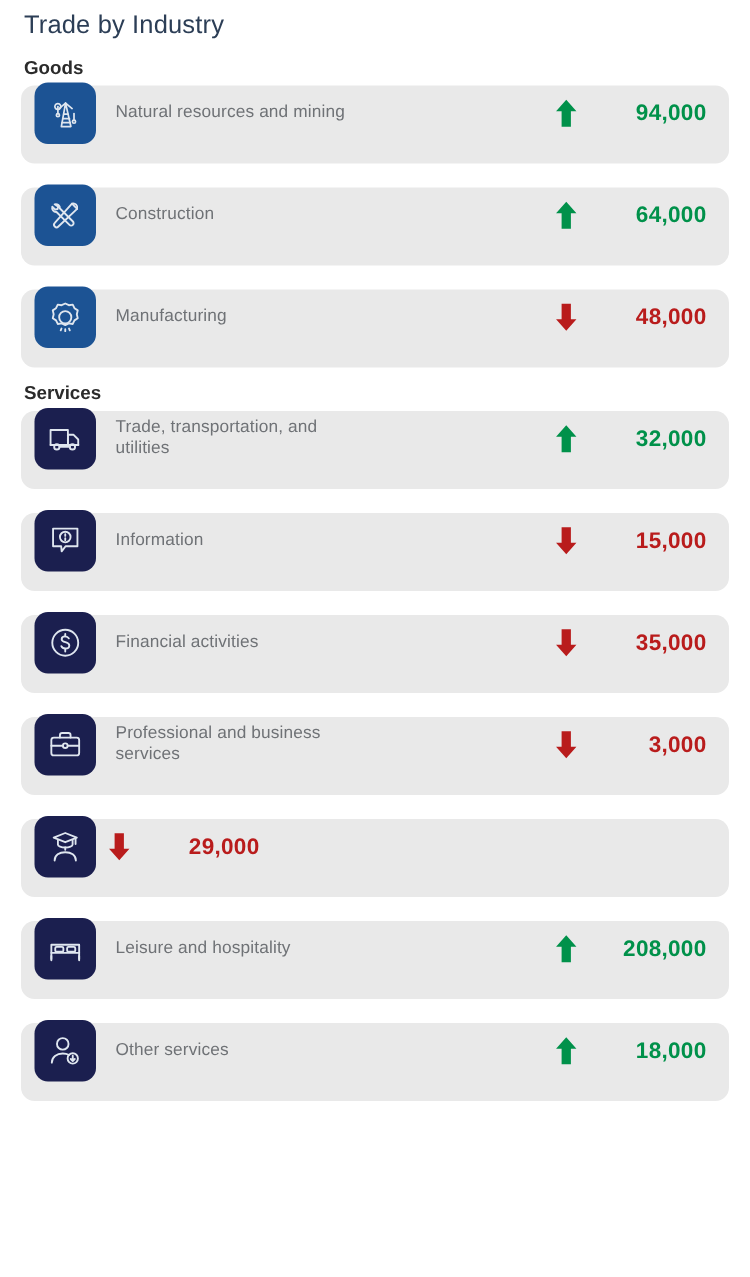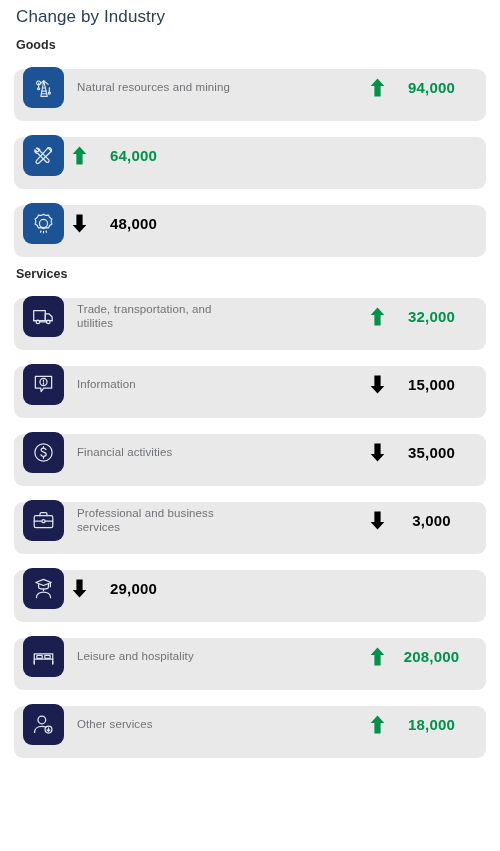--- a/index.html
+++ b/index.html
@@ -22,21 +22,21 @@
     font-weight: 400;
     color: #2c3e56;
     letter-spacing: .1px;
     padding: 6px 0 4px 2px;
     line-height: 22px;
   }
   .group-heading {
     font-size: 12.5px;
     font-weight: bold;
     color: #2b2b2b;
-    padding: 5px 0 16px 2px;
+    padding: 5px 0 4px 2px;
     line-height: 16px;
   }
   .group-heading.services { padding-top: 9px; }
 
   .rows { display: block; }
 
   .row {
     display: flex;
     align-items: center;
     background: #e9e9e9;
@@ -74,34 +74,34 @@
   .arrow {
     width: 30px;
     min-width: 30px;
     display: flex;
     align-items: center;
     justify-content: center;
   }
   .value {
     width: 84px;
     min-width: 84px;
-    text-align: center;
+    text-align: right;
     font-size: 15px;
     font-weight: bold;
     letter-spacing: .2px;
     padding-right: 5px;
   }
   .up { color: #00914a; }
-  .down { color: #000000; }
+  .down { color: #b91c1c; }
 </style>
 </head>
 <body>
 
 <div class="page">
-  <div class="page-title">Change by Industry</div>
+  <div class="page-title">Trade by Industry</div>
   <div id="groups-container">
       <div class="group-heading">Goods</div>
       <div class="rows">
         <div class="row">
           <div class="icon-tile goods">
             <svg width="25" height="25" viewBox="0 0 24 24" fill="none" stroke="#dfe6ef" stroke-width="1.1" stroke-linecap="round" stroke-linejoin="round">
               <path d="M9.5 20.5 L12.2 5.5 L15.6 20.5 Z"></path>
               <path d="M10.4 15.5 h4.3 M10 18 h5.1 M11 12.5 h2.7"></path>
               <path d="M12.2 5.5 L8.6 8.6 M12.2 5.5 L16.4 9"></path>
               <path d="M7.2 5.8 a1.9 1.9 0 1 0 .1 0 Z"></path>
@@ -120,35 +120,37 @@
           <div class="value up">94,000</div>
         </div>
         <div class="row">
           <div class="icon-tile goods">
             <svg width="25" height="25" viewBox="0 0 24 24" fill="none" stroke="#dfe6ef" stroke-width="1.2" stroke-linecap="round" stroke-linejoin="round">
               <path d="M5.2 5.0 c1.8-.5 3.6.9 3.4 2.7 l8.3 8.3 c.6.6.6 1.6 0 2.2 -.6.6-1.6.6-2.2 0 l-8.3-8.3 c-1.8.2-3.2-1.6-2.7-3.4 l1.9 1.9 1.5-.4 .4-1.5 Z"></path>
               <path d="M16.3 4.6 a2.6 2.6 0 0 1 3.3 3.3 L7.6 19.2 a1.6 1.6 0 0 1-2.3-2.3 Z"></path>
               <path d="M16.3 4.6 L19.6 7.9"></path>
             </svg>
           </div>
+          <div class="row-label"><span>Construction</span></div>
           <div class="arrow up">
             <svg width="15" height="19" viewBox="0 0 15 19">
               <path d="M7.5 0.5 L14.3 8.1 H10.6 V18.5 H4.4 V8.1 H0.7 Z" fill="currentColor"></path>
             </svg>
           </div>
           <div class="value up">64,000</div>
         </div>
         <div class="row">
           <div class="icon-tile goods">
             <svg width="25" height="25" viewBox="0 0 24 24" fill="none" stroke="#dfe6ef" stroke-width="1.2" stroke-linecap="round" stroke-linejoin="round">
               <path d="M12 3.2 l2.3 1.1 2.5-.4 1.1 2.3 2.1 1.4 -.6 2.5 .6 2.5 -2.1 1.4 -1.1 2.3 -2.5-.4 -2.3 1.1 -2.3-1.1 -2.5.4 -1.1-2.3 -2.1-1.4 .6-2.5 -.6-2.5 2.1-1.4 1.1-2.3 2.5.4 Z"></path>
               <circle cx="12" cy="12" r="3.9"></circle>
               <path d="M12 19.6 v1.3 M9.6 19.2 l-.5 1.2 M14.4 19.2 l.5 1.2"></path>
             </svg>
           </div>
+          <div class="row-label"><span>Manufacturing</span></div>
           <div class="arrow down">
             <svg width="15" height="19" viewBox="0 0 15 19">
               <path d="M7.5 18.5 L0.7 10.9 H4.4 V0.5 H10.6 V10.9 H14.3 Z" fill="currentColor"></path>
             </svg>
           </div>
           <div class="value down">48,000</div>
         </div>
       </div>
       <div class="group-heading services">Services</div>
       <div class="rows">

